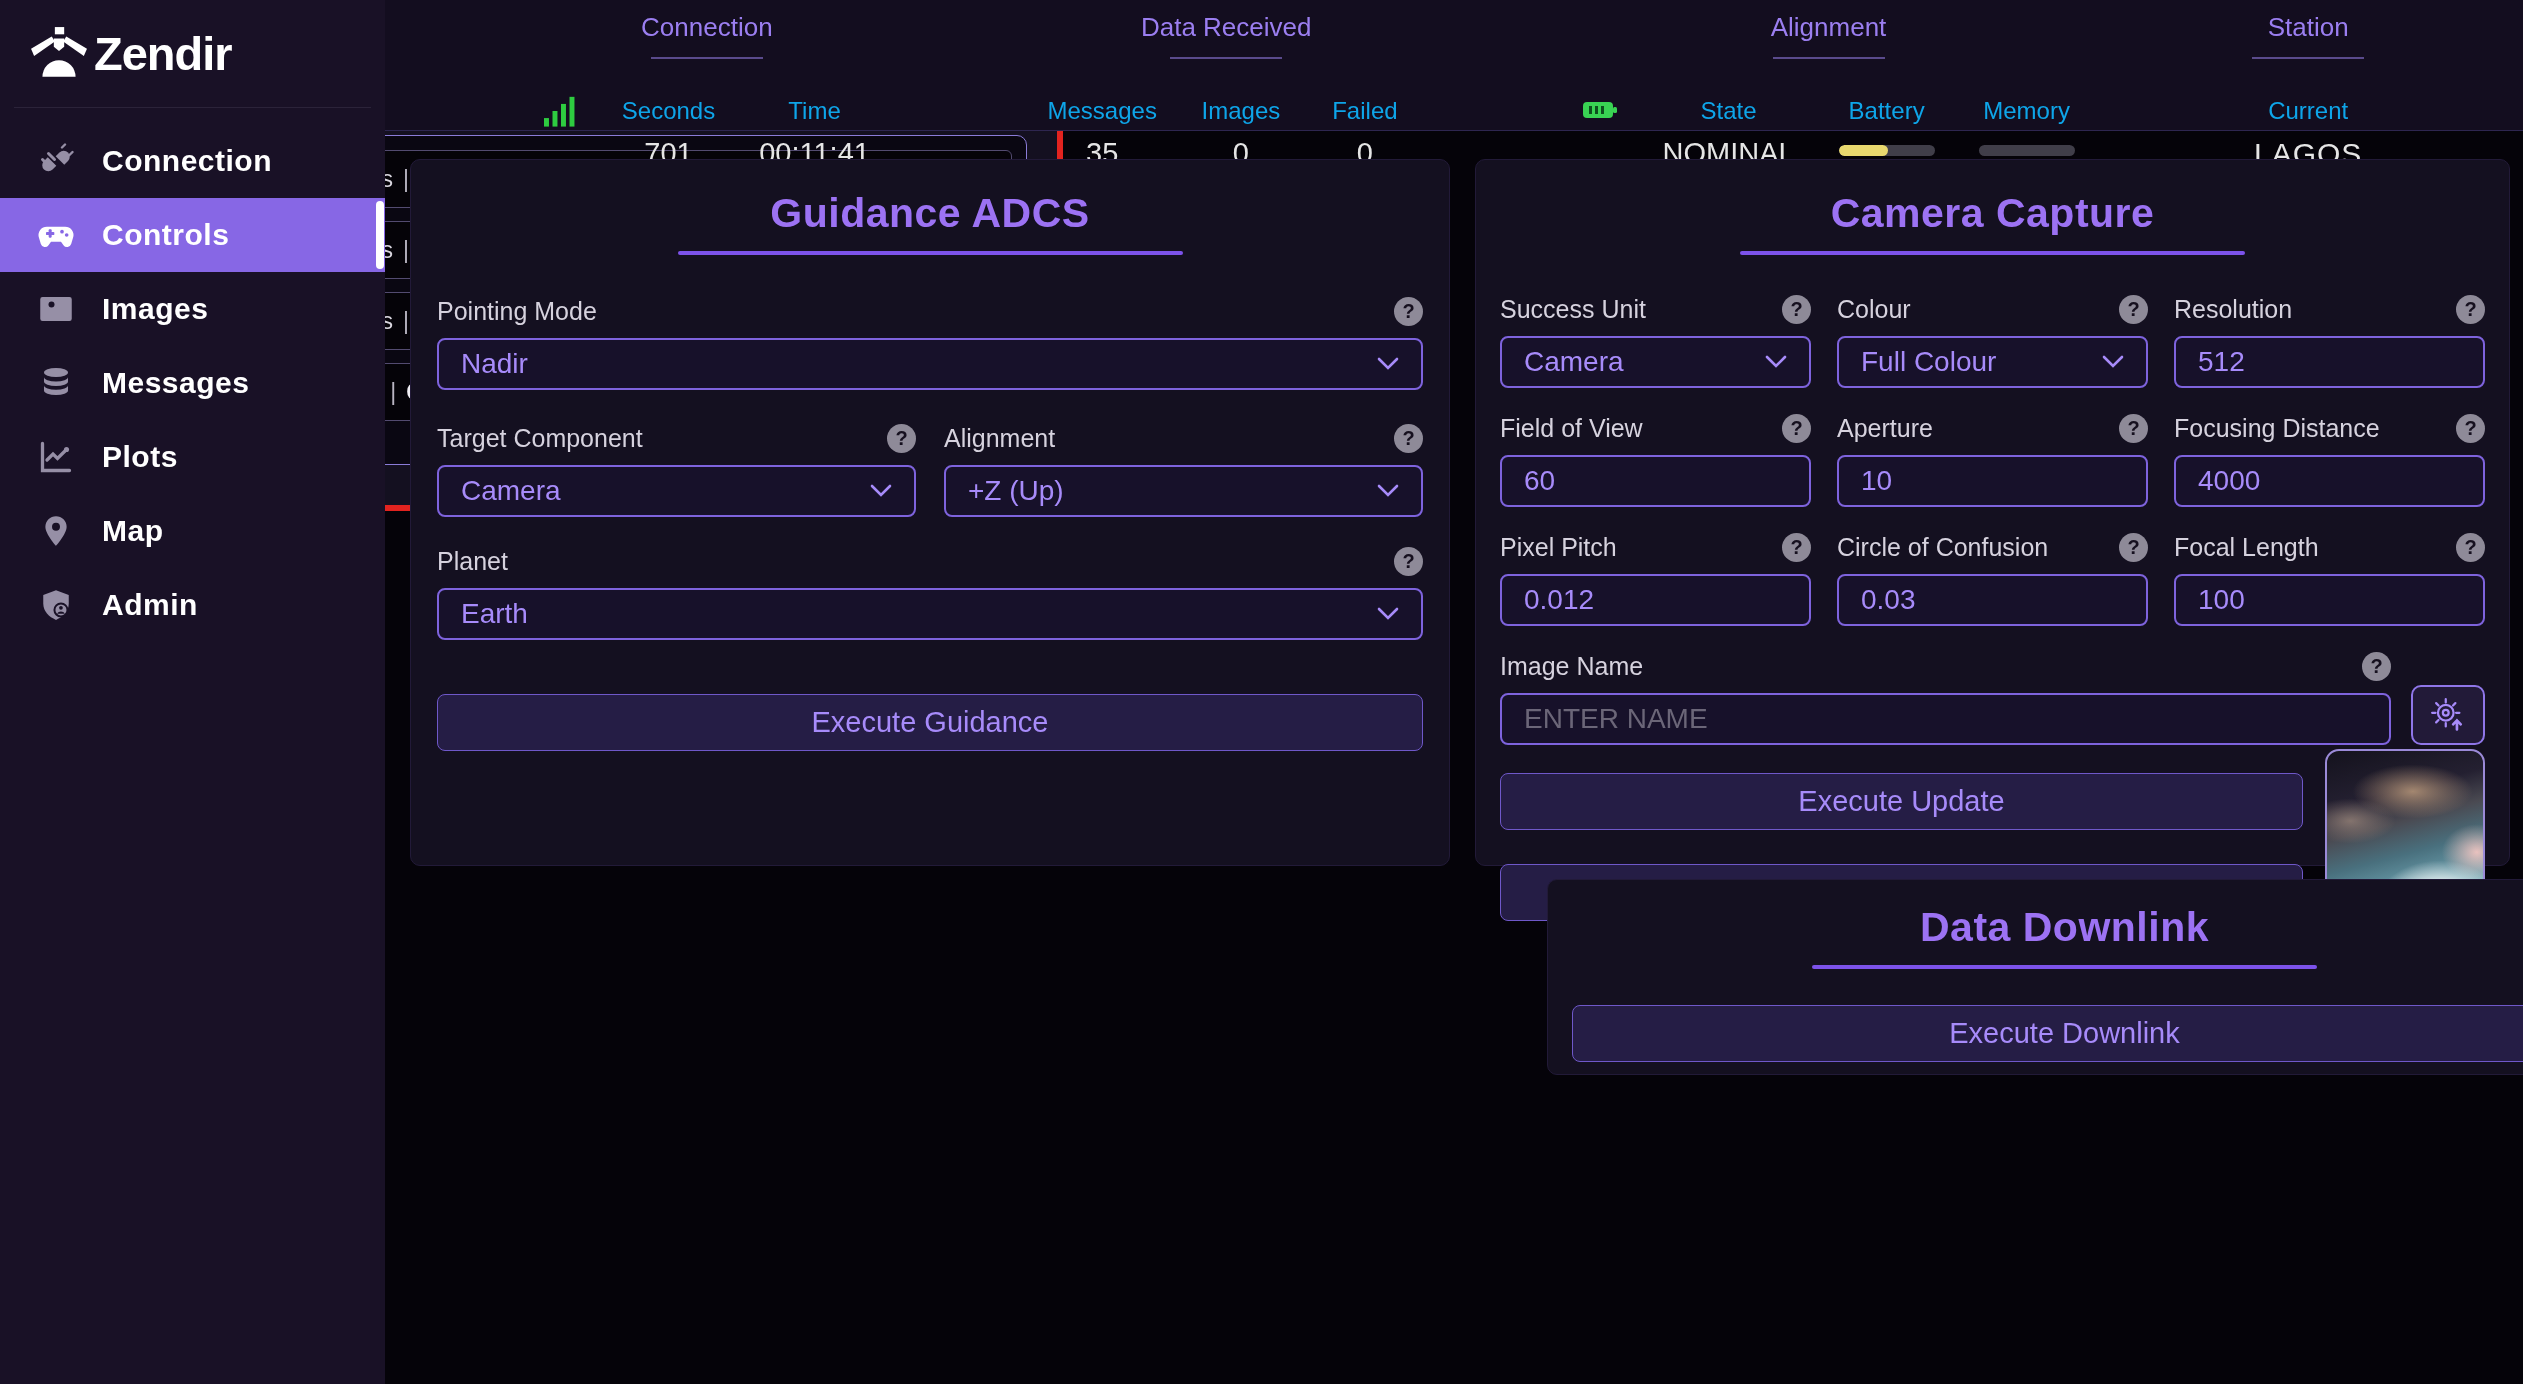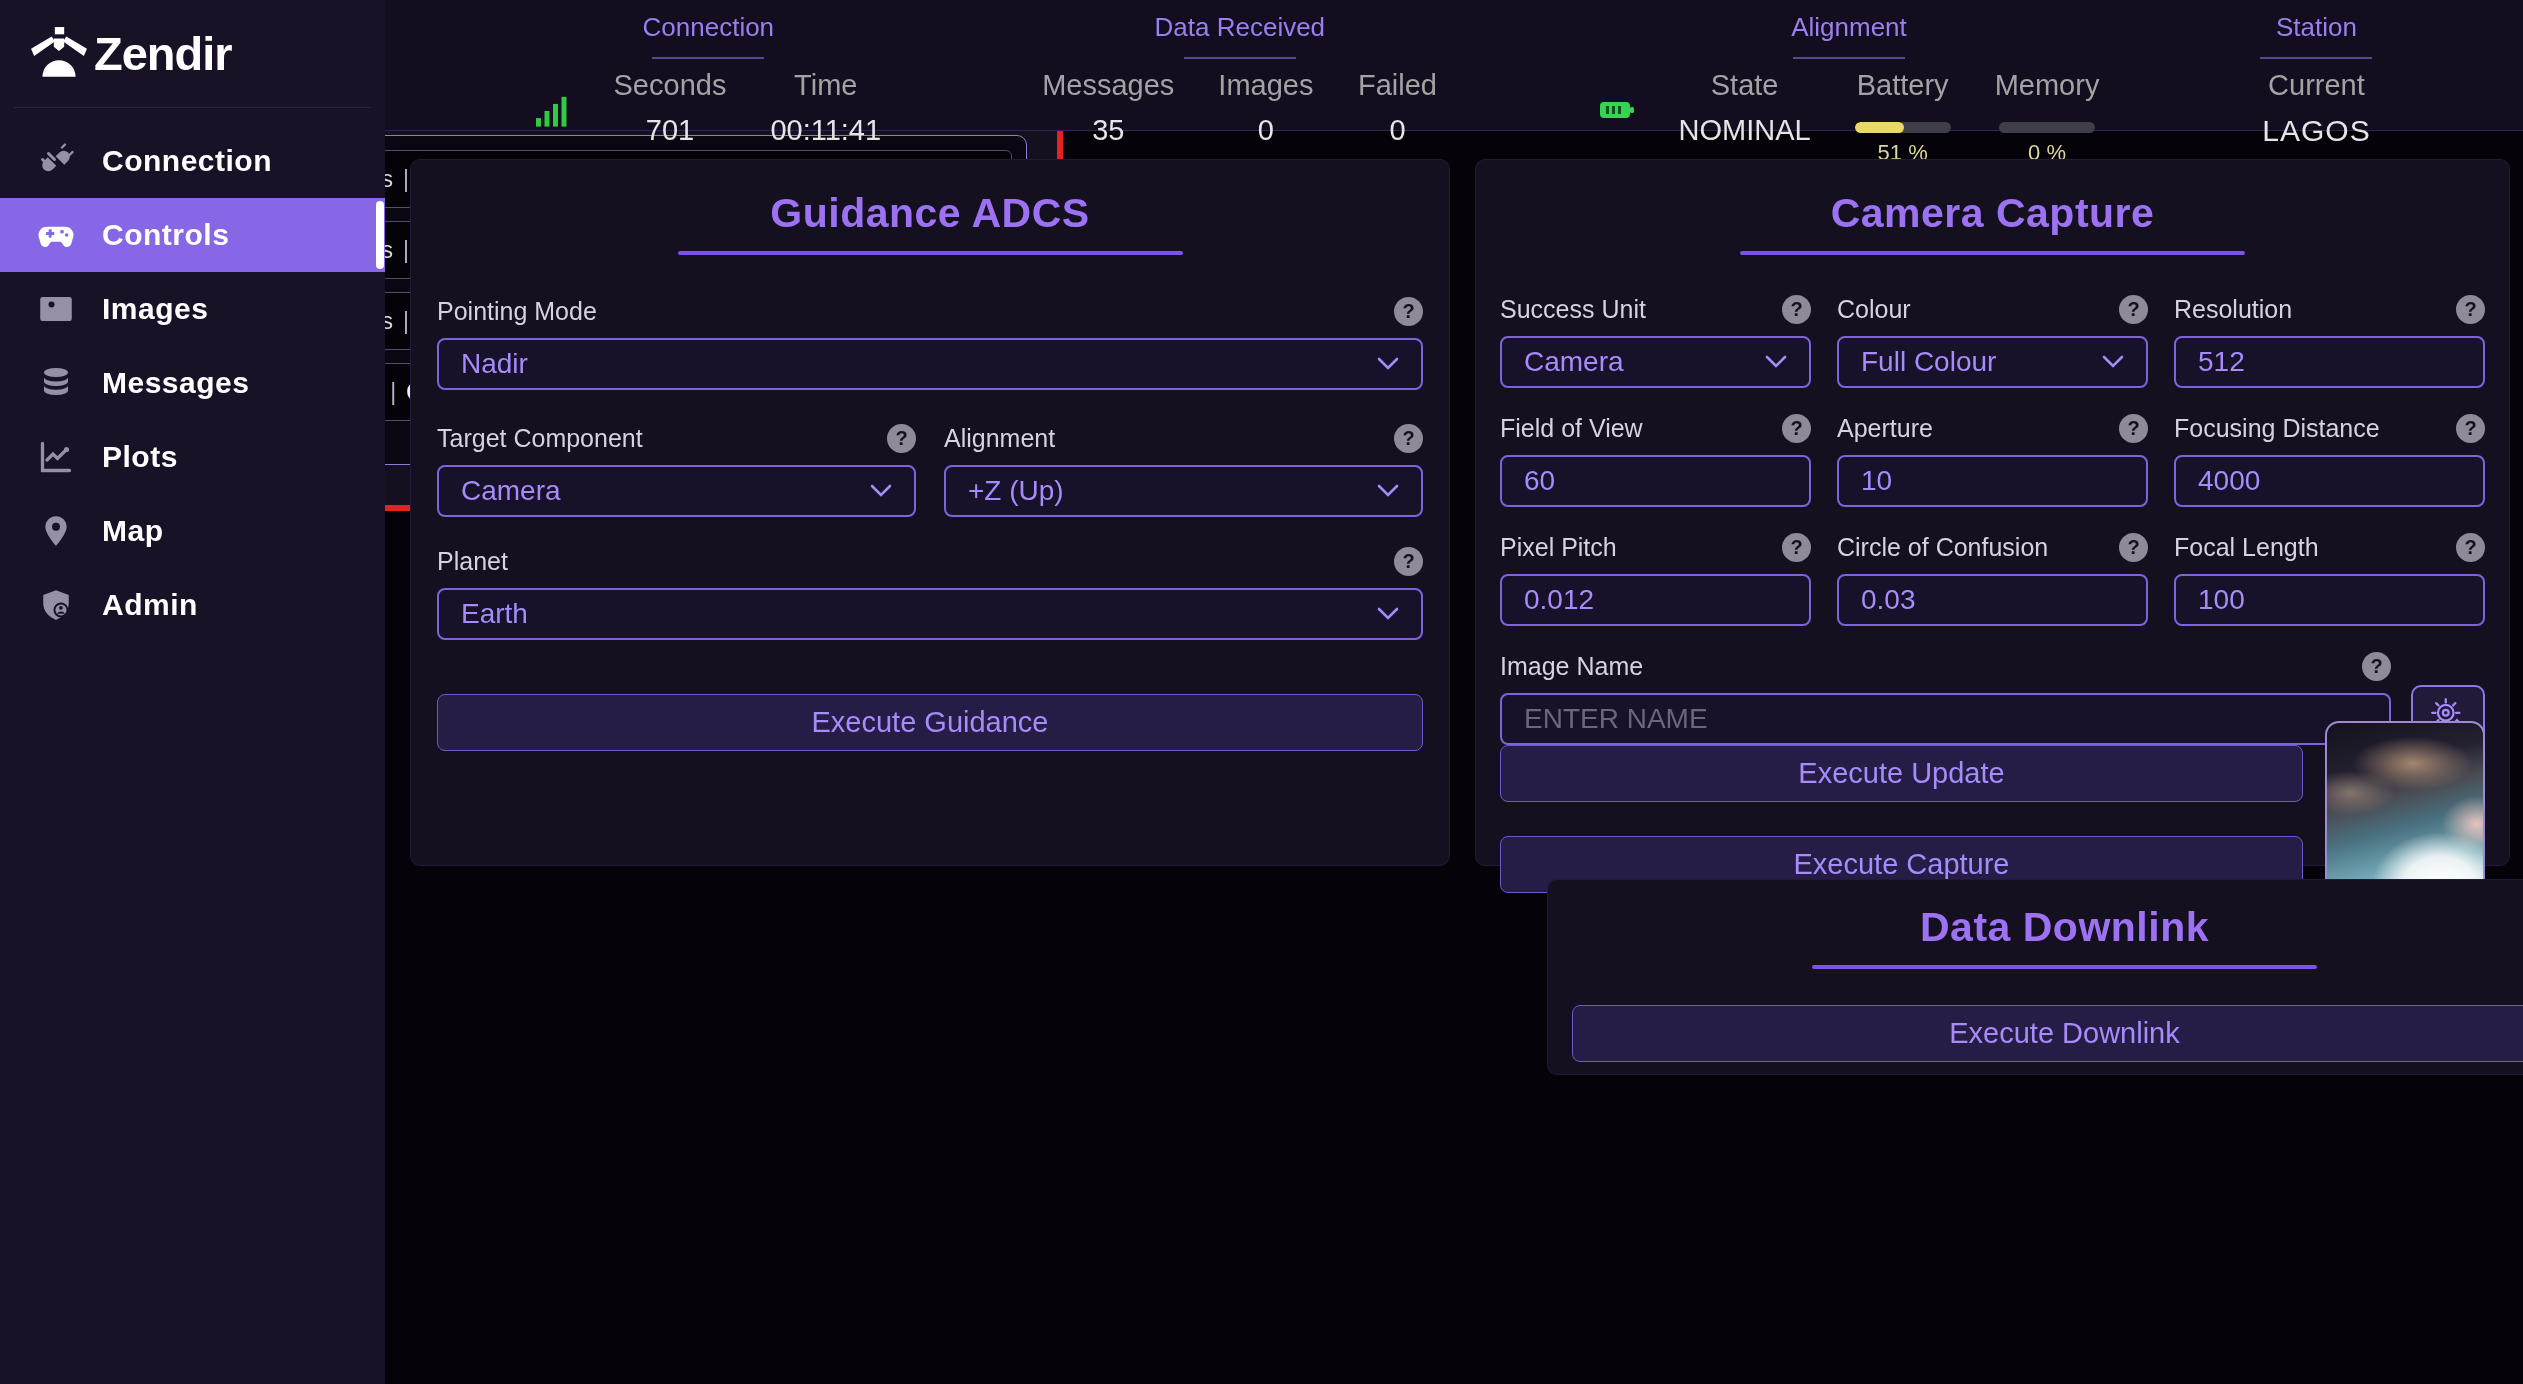--- a/index.html
+++ b/index.html
@@ -39,21 +39,21 @@
   .topbar {
     position:absolute; left:385px; top:0; width:2138px; height:131px;
     background:#130d1f; border-bottom:1px solid #2e2650;
     display:flex; justify-content:space-around; align-items:flex-start; padding:0 70px;
   }
   .stat-section { display:flex; flex-direction:column; align-items:center; padding-top:12px; }
   .stat-title { font-size:26px; color:#9b7ef0; }
   .stat-underline { width:112px; height:2px; background:#5a4a8c; margin-top:14px; margin-bottom:10px; }
   .stat-row { display:flex; align-items:flex-start; gap:44px; }
   .stat-group { display:flex; flex-direction:column; align-items:center; min-width:80px; }
-  .stat-label { font-size:29px; color:#a3a3a3; margin-bottom:12px; }
+  .stat-label { font-size:24px; color:#0ea5e9; margin-bottom:12px;margin-top:28px; }
   .stat-value { font-size:29px; color:#e5e5e5; }
   .signal-icon { margin-top:26px; width:34px; height:32px; }
   .batt-icon { margin-top:30px; width:36px; height:22px; }
   .meter { width:96px; height:11px; border-radius:6px; background:#403e49; overflow:hidden; margin-top:8px; }
   .meter-fill { height:100%; border-radius:6px; background:#e8d86e; }
   .meter-fill.grey { background:#55525e; }
   .meter-pct { font-size:22px; color:#dbd79c; margin-top:7px; }
   .station-value { font-size:30px; letter-spacing:1px; }
 
   
@@ -96,21 +96,21 @@
   
   .panel-camera { left:1475px; top:159px; width:1035px; height:707px; padding:26px 24px 0 24px; }
   .panel-camera .panel-title { margin-top:4px; }
   .cam-grid { margin-top:40px; display:grid; grid-template-columns:1fr 1fr 1fr; column-gap:26px; row-gap:26px; }
   .cam-name-row { margin-top:26px; display:flex; align-items:flex-end; gap:20px; }
   .cam-name-field { flex:1; }
   .gear-btn {
     width:74px; height:60px; border:2px solid #8f76e8; border-radius:10px; background:#221a38;
     display:flex; align-items:center; justify-content:center; cursor:pointer; flex:0 0 auto;
   }
-  .cam-bottom { display:flex; gap:22px; }
+  .cam-bottom { margin-top:28px; display:flex; gap:22px; }
   .cam-buttons { width:803px; display:flex; flex-direction:column; gap:34px; }
   .thumb {
     width:160px; height:188px; border:2px solid #9b8ad8; border-radius:14px; margin-top:-24px;
     background:
       radial-gradient(ellipse 90px 70px at 72% 88%, #ffffff 0%, rgba(255,255,255,0.85) 40%, rgba(255,255,255,0) 75%),
       radial-gradient(ellipse 50px 40px at 96% 55%, rgba(248,200,195,0.9), rgba(248,200,195,0) 70%),
       radial-gradient(ellipse 80px 36px at 55% 22%, rgba(170,140,115,0.95), rgba(170,140,115,0) 75%),
       radial-gradient(ellipse 60px 30px at 15% 38%, rgba(150,130,120,0.8), rgba(150,130,120,0) 75%),
       linear-gradient(165deg, #14121d 0%, #242031 26%, #4a4a52 40%, #49707e 55%, #6fa4b2 72%, #a8d4da 90%, #cfeef2 100%);
   }

